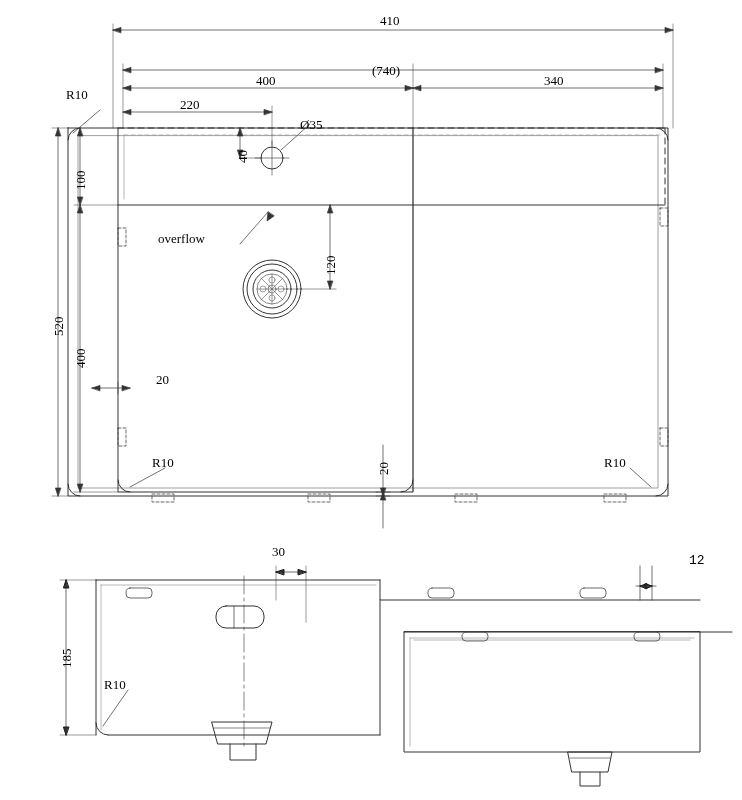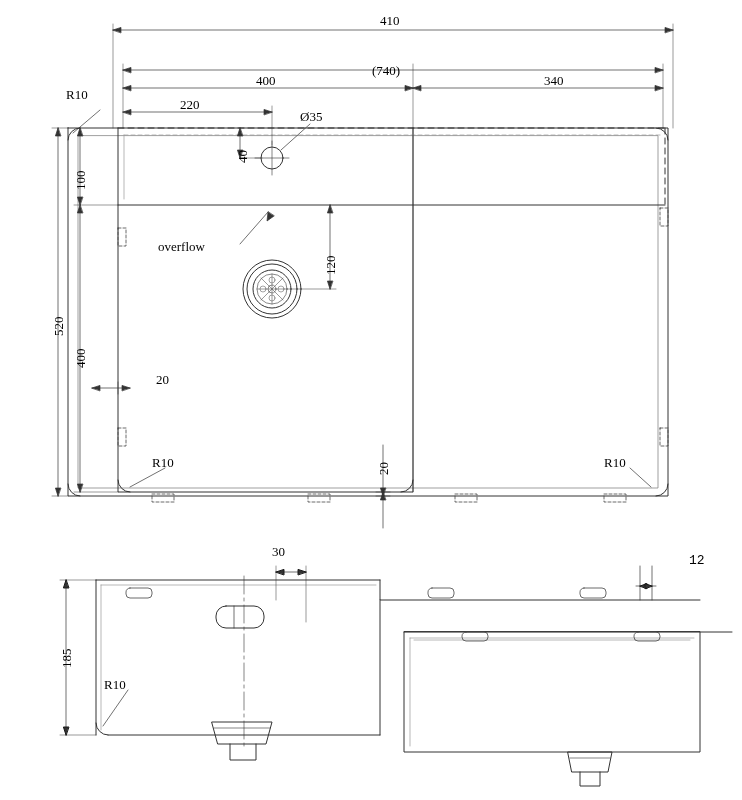--- a/index.html
+++ b/index.html
@@ -234,28 +234,28 @@
       </g>
 
     </g>
   </svg>
 
   <div class="lbl" style="left:380px; top:14px;">410</div>
   <div class="lbl" style="left:372px; top:64px;">(740)</div>
   <div class="lbl" style="left:256px; top:74px;">400</div>
   <div class="lbl" style="left:524px; top:74px;margin-left:20px;">340</div>
   <div class="lbl" style="left:180px; top:98px;text-align:center;">220</div>
-  <div class="lbl" style="left:300px; top:110px;">Ø35</div>
+  <div class="lbl" style="left:300px; top:118px;">Ø35</div>
   <div class="lbl vert" style="left:236px; top:163px;">40</div>
   <div class="lbl" style="left:66px; top:88px;">R10</div>
   <div class="lbl vert" style="left:52px; top:336px;">520</div>
   <div class="lbl vert" style="left:74px; top:190px;">100</div>
   <div class="lbl vert" style="left:74px; top:368px;">400</div>
   <div class="lbl vert" style="left:324px; top:275px;">120</div>
-  <div class="lbl" style="left:158px; top:240px;">overflow</div>
+  <div class="lbl" style="left:158px; top:232px;">overflow</div>
   <div class="lbl" style="left:156px; top:373px;">20</div>
   <div class="lbl vert" style="left:377px; top:475px;">20</div>
   <div class="lbl" style="left:152px; top:456px;">R10</div>
   <div class="lbl" style="left:604px; top:456px;">R10</div>
 
   <div class="lbl" style="left:272px; top:545px;">30</div>
   <div class="lbl" style="left:689px; top:554px;font-family:Liberation Mono, monospace;">12</div>
   <div class="lbl vert" style="left:60px; top:668px;">185</div>
   <div class="lbl" style="left:104px; top:678px;">R10</div>
 

